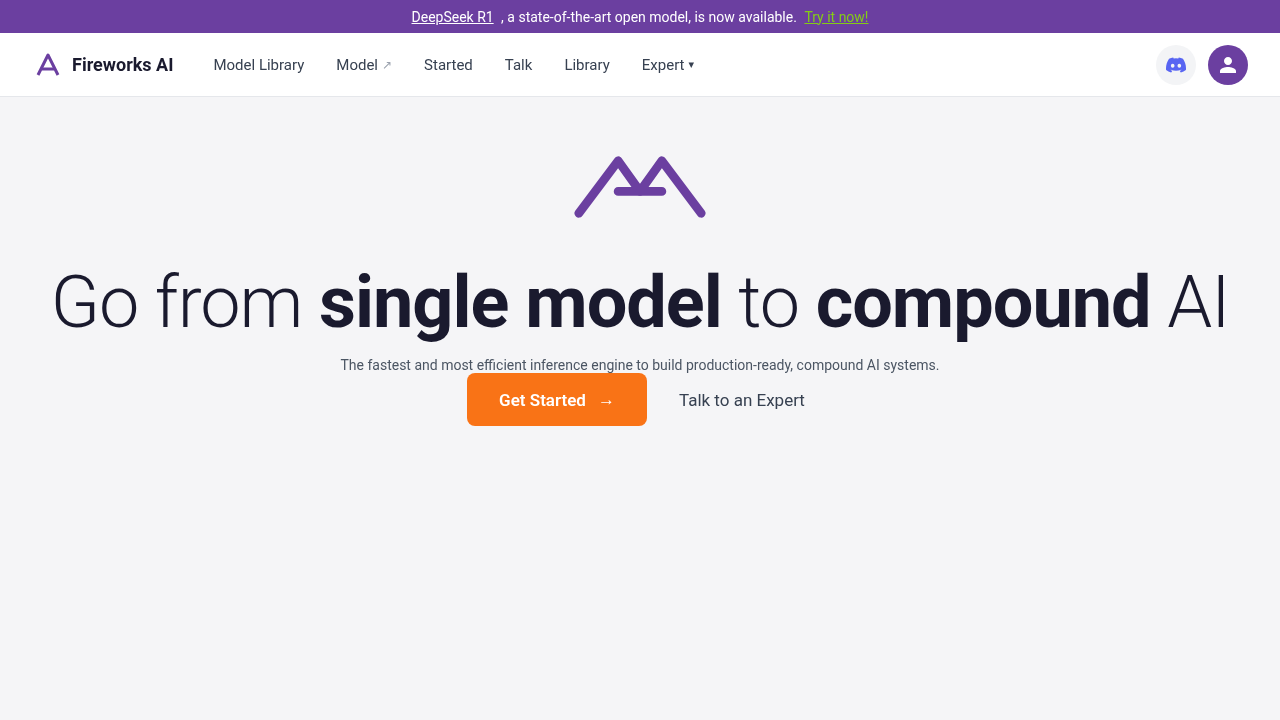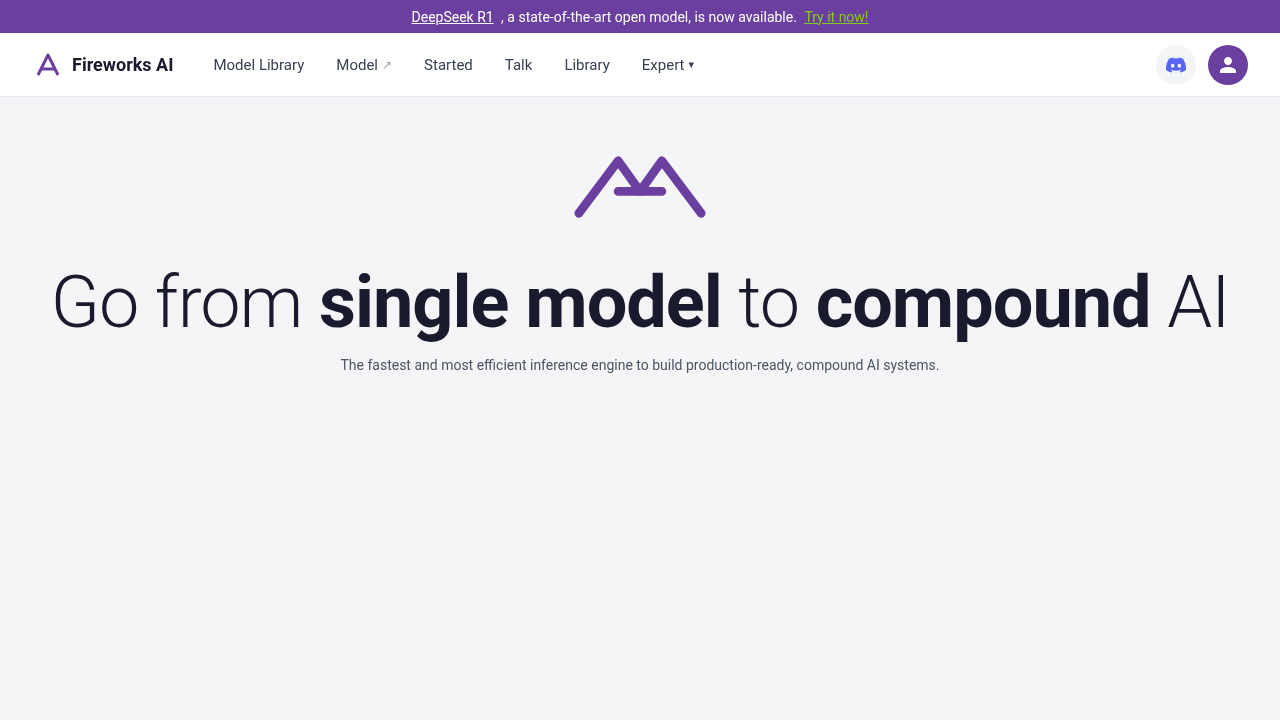--- a/index.html
+++ b/index.html
@@ -254,13 +254,22 @@
       <path d="M150 75 L105 15 L80 50 L105 50" stroke="#6b3fa0" stroke-width="10" fill="none" stroke-linejoin="round" stroke-linecap="round"></path>
     </svg>
   </div>
 
   <h1 class="hero-title">
     <span>Go from </span><span class="bold">single model</span><span> to </span><span class="bold">compound</span><span> AI</span>
   </h1>
 
   <p class="hero-subtitle">The fastest and most efficient inference engine to build production-ready, compound AI systems.</p>
 
+  <div class="cta-buttons">
+    <a class="btn-get-started" href="#">
+      <span>Get Started</span>
+      <span>→</span>
+    </a>
+    <a class="btn-talk-expert" href="#">
+      <span>Talk to an Expert</span>
+    </a>
+  </div>
 </main>
 
 </body></html>

